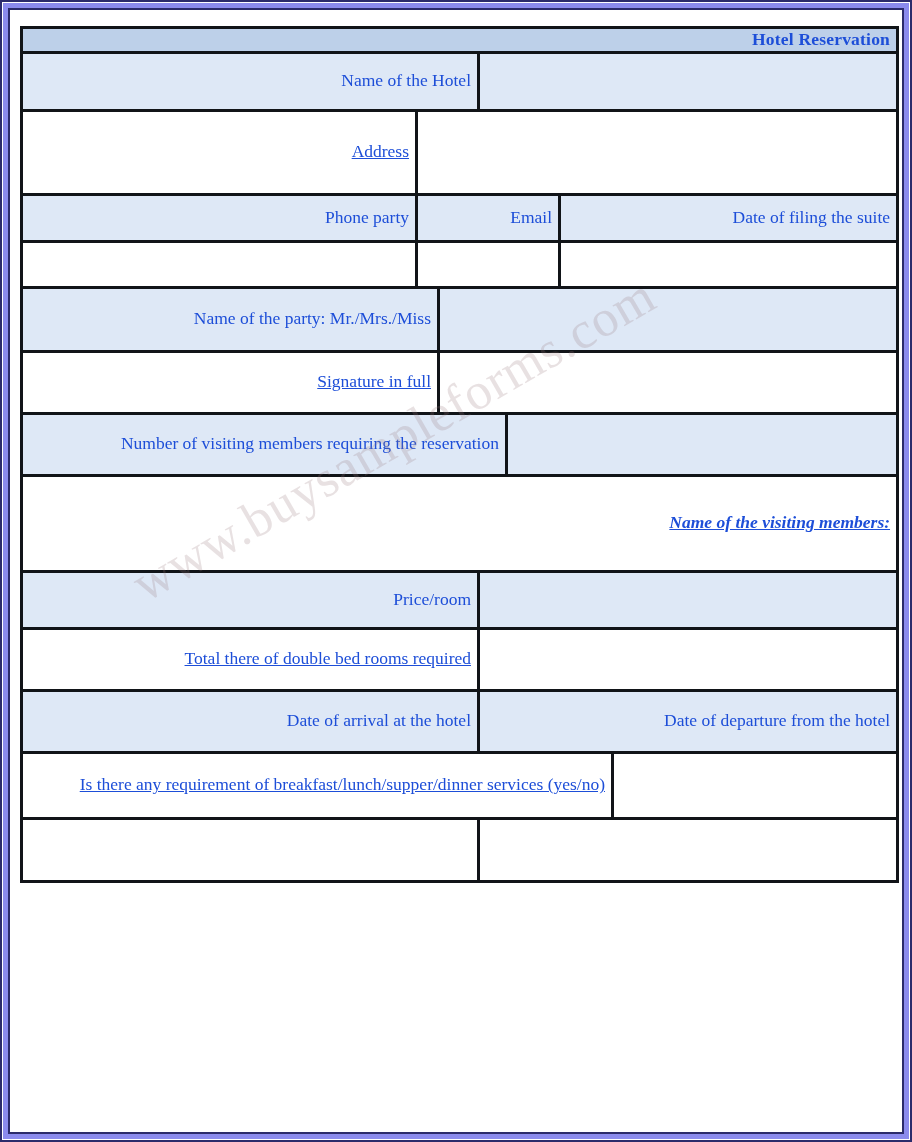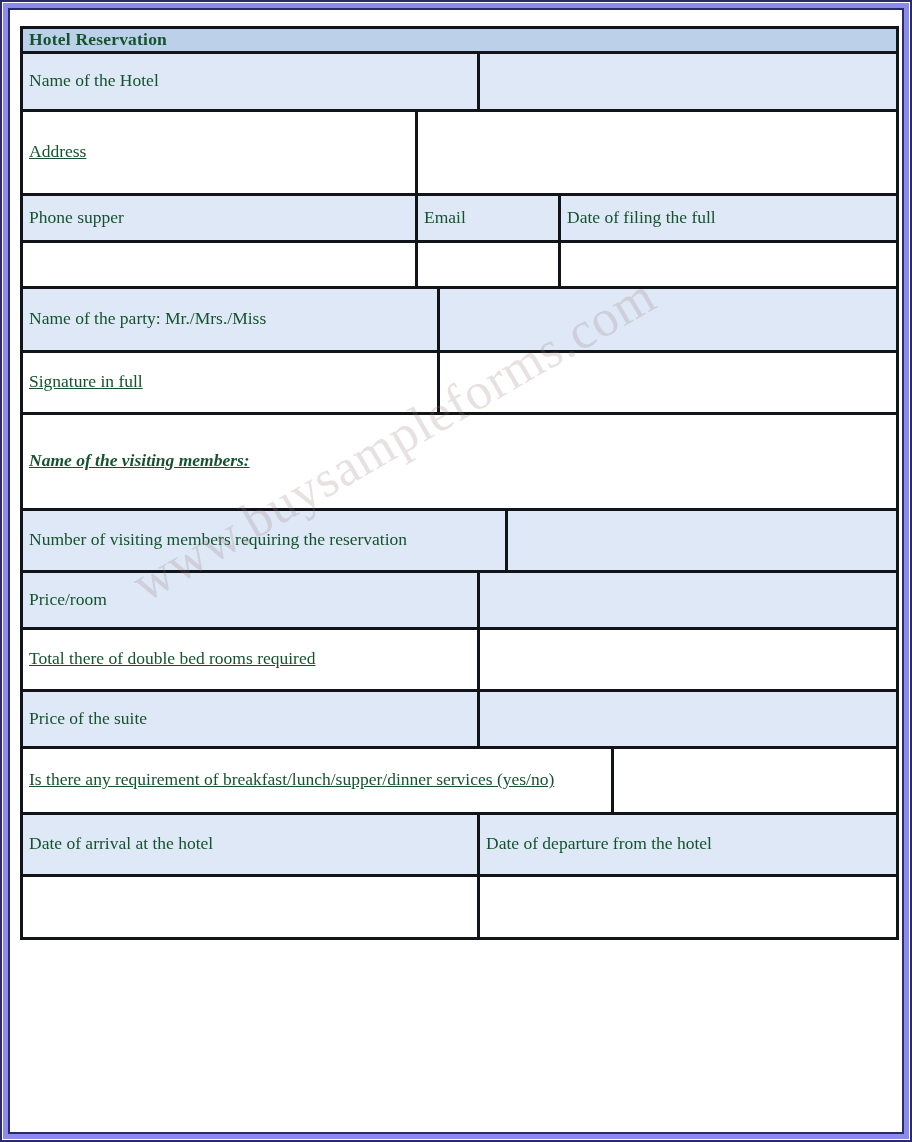--- a/index.html
+++ b/index.html
@@ -66,24 +66,24 @@
     z-index: 2;
   }
   table.form {
     width: 876px;
     border-collapse: collapse;
     table-layout: fixed;
   }
   table.form td {
     border: 3px solid #111418;
     padding: 0 6px;
-    text-align: left;
+    text-align: right;
     vertical-align: middle;
     font-size: 17.5px;
-    color: #14532d;
+    color: #1d4ed8;
     line-height: 1.25;
   }
   td.blue  { background: #dee8f6; }
   td.white { background: #ffffff; text-decoration: underline; }
   td.title {
     background: #bdd0e9;
     font-weight: bold;
     font-size: 21px;
     letter-spacing: .2px;
   }
@@ -129,75 +129,71 @@
         <td class="blue" colspan="4">Name of the Hotel</td>
         <td class="blue empty" colspan="5"></td>
       </tr>
 
       <tr style="height:84px">
         <td class="white" colspan="2">Address</td>
         <td class="white empty" colspan="7"></td>
       </tr>
 
       <tr style="height:47px">
-        <td class="blue" colspan="2">Phone supper</td>
+        <td class="blue" colspan="2">Phone party</td>
         <td class="blue" colspan="4">Email</td>
-        <td class="blue" colspan="3">Date of filing the full</td>
+        <td class="blue" colspan="3">Date of filing the suite</td>
       </tr>
 
       <tr style="height:46px">
         <td class="white empty" colspan="2"></td>
         <td class="white empty" colspan="4"></td>
         <td class="white empty" colspan="3"></td>
       </tr>
 
       <tr style="height:64px">
         <td class="blue" colspan="3">Name of the party: Mr./Mrs./Miss</td>
         <td class="blue empty" colspan="6"></td>
       </tr>
 
       <tr style="height:62px">
         <td class="white" colspan="3">Signature in full</td>
         <td class="white empty" colspan="6"></td>
       </tr>
 
+      <tr style="height:62px">
+        <td class="blue" colspan="5">Number of visiting members requiring the reservation</td>
+        <td class="blue empty" colspan="4"></td>
+      </tr>
+
       <tr style="height:96px">
         <td class="white left-label" colspan="9">Name of the visiting members:</td>
-      </tr>
-
-      <tr style="height:62px">
-        <td class="blue" colspan="5">Number of visiting members requiring the reservation</td>
-        <td class="blue empty" colspan="4"></td>
       </tr>
 
 
 
       <tr style="height:57px">
         <td class="blue" colspan="4">Price/room</td>
         <td class="blue empty" colspan="5"></td>
       </tr>
 
       <tr style="height:62px">
         <td class="white" colspan="4">Total there of double bed rooms required</td>
         <td class="white empty" colspan="5"></td>
       </tr>
 
-      <tr style="height:57px">
-        <td class="blue" colspan="4">Price of the suite</td>
-        <td class="blue empty" colspan="5"></td>
+
+      <tr style="height:62px">
+        <td class="blue" colspan="4">Date of arrival at the hotel</td>
+        <td class="blue" colspan="5">Date of departure from the hotel</td>
       </tr>
 
       <tr style="height:66px">
         <td class="white" colspan="7">Is there any requirement of breakfast/lunch/supper/dinner services (yes/no)</td>
         <td class="white empty" colspan="2"></td>
-      </tr>
-
-      <tr style="height:62px">
-        <td class="blue" colspan="4">Date of arrival at the hotel</td>
-        <td class="blue" colspan="5">Date of departure from the hotel</td>
       </tr>
 
       <tr style="height:63px">
         <td class="white empty" colspan="4"></td>
         <td class="white empty" colspan="5"></td>
       </tr>
 
     </tbody>
       </table>
   </div>

